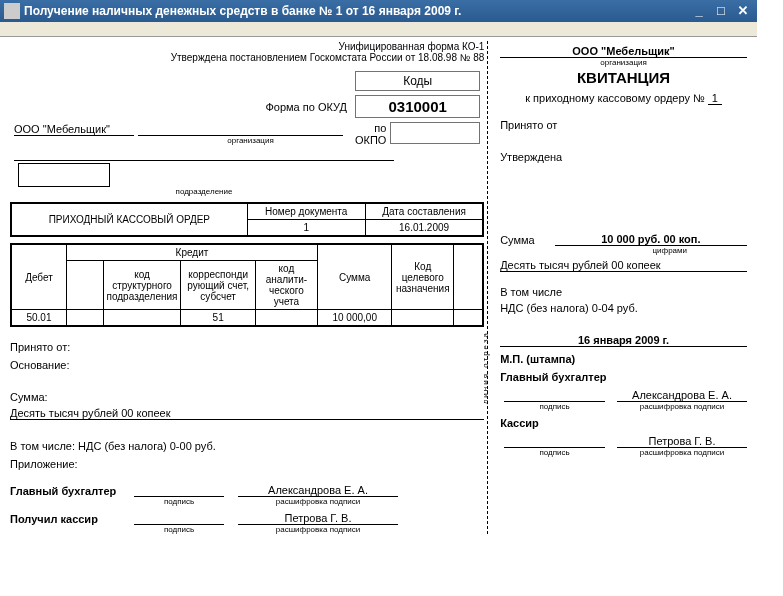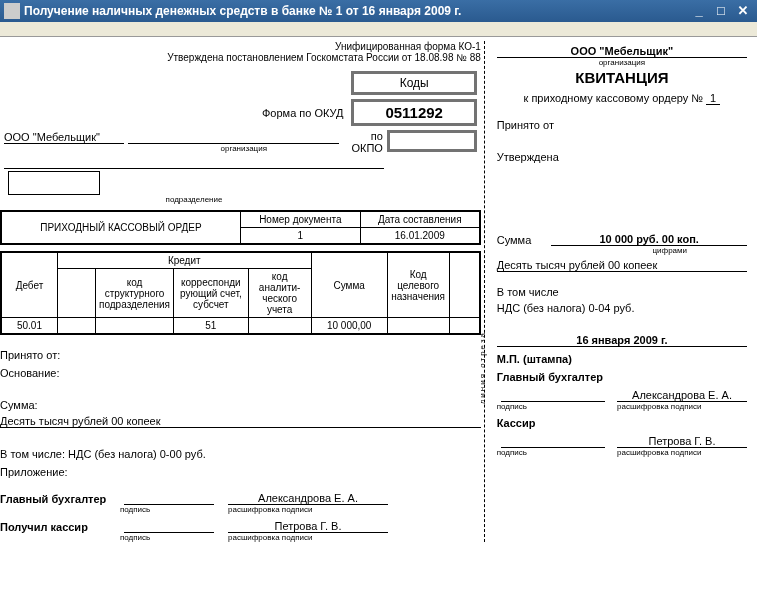--- a/index.html
+++ b/index.html
@@ -1,45 +1,45 @@
 <!DOCTYPE html>
 <html><head>
 <meta charset="utf-8">
 <style>
 html,body{margin:0;padding:0;font-family:Arial,sans-serif;background:#fff}
 .win{width:757px;background:#fff}
 .titlebar{background:linear-gradient(#3a6ea5,#2a5a8f);color:#fff;height:22px;display:flex;align-items:center;padding:0 4px;font-size:12px;font-weight:bold}
 .titlebar .ico{width:16px;height:16px;background:#ccc;margin-right:4px;display:inline-block}
 .titlebar .sp{flex:1}
 .titlebar .wbtn{width:20px;height:16px;margin-left:2px;text-align:center;color:#fff;cursor:pointer;font-family:Arial;font-size:13px;line-height:15px}
-.page{padding:4px 10px 10px 0;font-size:11px;color:#000;position:relative}
+.page{padding:4px 10px 10px 10px;font-size:11px;color:#000;position:relative}
 .content{display:flex}
 .left{width:490px}
 .right{width:255px;padding-left:8px}
 .cutline{width:8px;position:relative}
 .cutline::before{content:"";position:absolute;left:3px;top:0;bottom:0;border-left:1px dashed #000}
 .cutlabel{position:absolute;left:-3px;top:290px;font-size:8px;letter-spacing:2px;writing-mode:vertical-rl;transform:rotate(180deg)}
 .small{font-size:10px}
 .tiny{font-size:8px;text-align:center}
 .bold{font-weight:bold}
 .center{text-align:center}
 .rightal{text-align:right}
 .uline{border-bottom:1px solid #000;display:inline-block}
 .row{display:flex;align-items:flex-end}
 .mt4{margin-top:4px}.mt6{margin-top:6px}.mt10{margin-top:6px}.mt14{margin-top:14px}.mt20{margin-top:20px}
 .codesbox{border:1.5px solid #000}
-.codesbox td{border:3px solid #737373;padding:3px 6px;font-size:12px;text-align:center}
+.codesbox td{border:1px solid #737373;padding:3px 6px;font-size:12px;text-align:center}
 table{border-collapse:collapse}
 .ordertbl{border:2px solid #000;width:100%}
 .ordertbl td,.ordertbl th{border:1px solid #000;padding:2px 3px;font-size:10px;text-align:center;vertical-align:middle}
 .ordertbl th{font-weight:normal}
 .hdr-title{font-size:14px;font-weight:normal;padding:6px 4px}
 .codes-outer td{padding:2px 4px}
 .sig-line{border-bottom:1px solid #000;flex:1;margin:0 4px}
-.sig-label{font-size:8px;text-align:left}
+.sig-label{font-size:8px;text-align:center}
 .toolbar{height:14px;border-bottom:1px solid #999;background:#ece9d8}
 </style>
 </head>
 <body>
 
 <div class="win">
   <div class="titlebar">
     <span class="ico"></span>
     <span>Получение наличных денежных средств в банке № 1 от 16 января 2009 г.</span>
     <span class="sp"></span>
@@ -70,21 +70,21 @@
                     </tbody>
                   </table>
             </td>
           </tr>
           <tr>
             <td class="rightal">Форма по ОКУД</td>
             <td>
                   <table class="codesbox" style="width:100%">
                     <tbody>
                       <tr>
-                        <td class="bold" style="font-size:15px">0511292</td>
+                        <td class="bold" style="font-size:15px">0310001</td>
                       </tr>
                     </tbody>
                   </table>
                 </td>
           </tr>
           <tr>
             <td>
               <div class="row">
                 <span class="uline" style="min-width:120px">ООО "Мебельщик"</span>
                 <span class="sig-line"></span>

